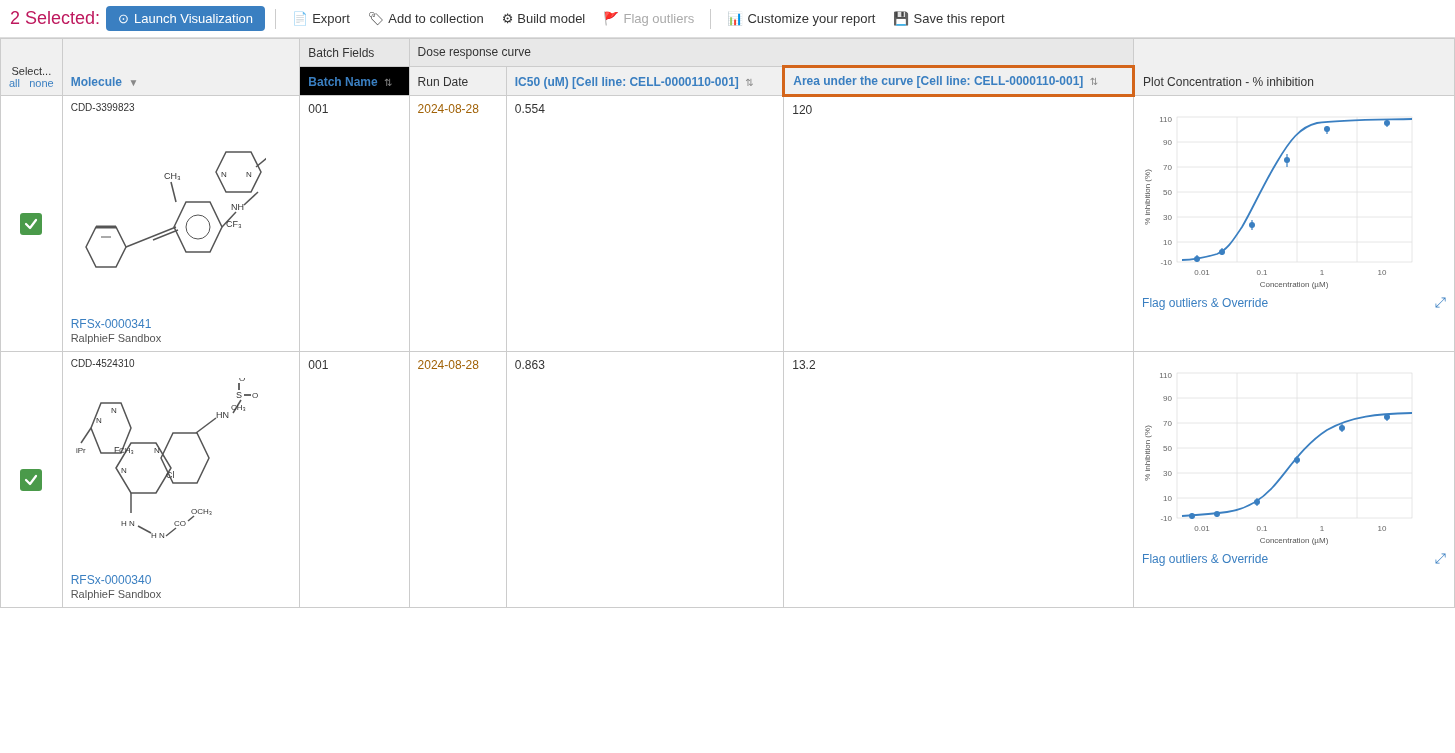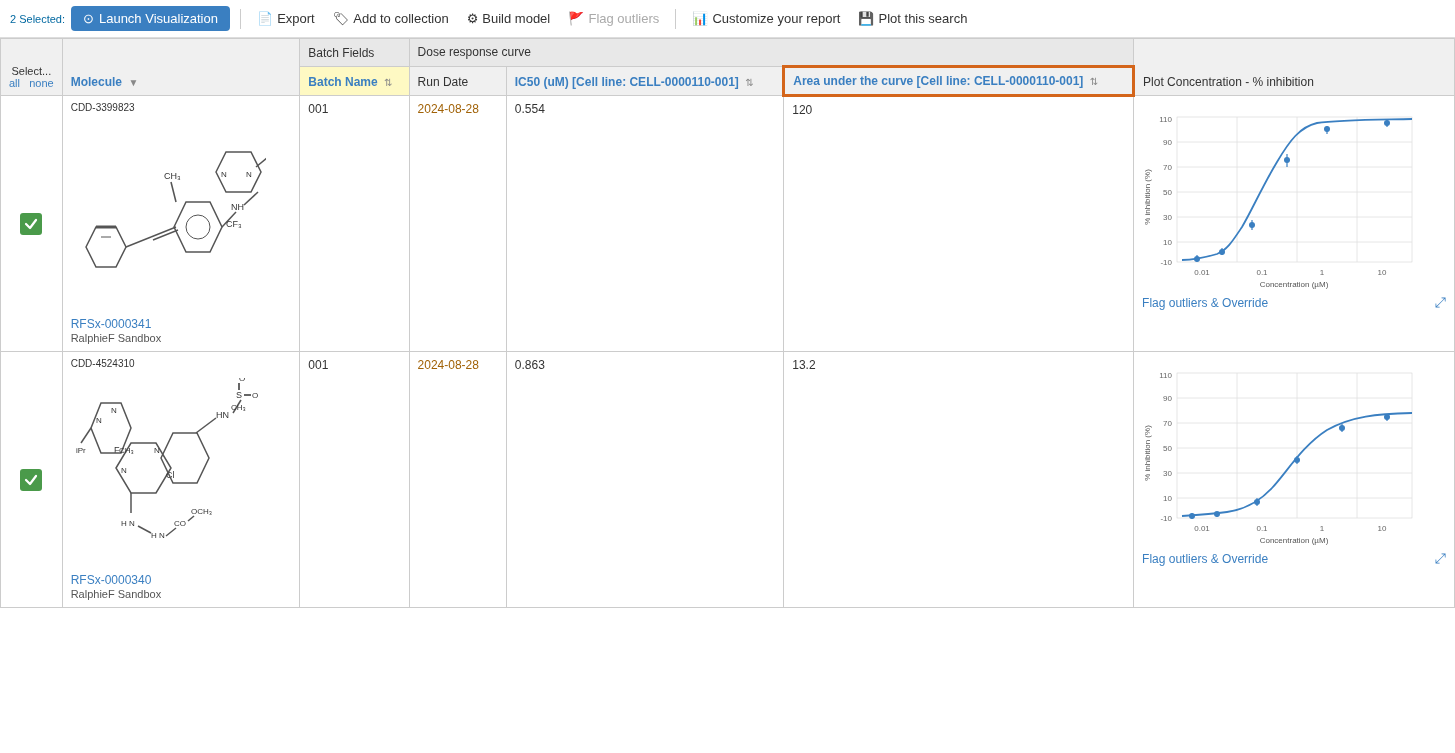--- a/index.html
+++ b/index.html
@@ -9,22 +9,22 @@
     .toolbar {
       display: flex;
       align-items: center;
       padding: 6px 10px;
       background: #fff;
       border-bottom: 1px solid #ddd;
       gap: 6px;
       flex-wrap: wrap;
     }
     .toolbar-selected {
-      font-size: 11px;
-      color: #0369a1;
+      font-size: 18px;
+      color: #be185d;
       white-space: nowrap;
     }
     .btn-launch {
       background: #3a7fc1;
       color: #fff;
       border: none;
       border-radius: 4px;
       padding: 5px 12px;
       font-size: 13px;
       cursor: pointer;
@@ -208,21 +208,21 @@
     <span>🚩</span>
     <span>Flag outliers</span>
   </button>
   <div class="toolbar-sep"></div>
   <button class="toolbar-action">
     <span>📊</span>
     <span>Customize your report</span>
   </button>
   <button class="toolbar-action">
     <span>💾</span>
-    <span>Plot this search</span>
+    <span>Save this report</span>
   </button>
 </div>
 
 <div class="table-wrap">
   <table>
     <thead>
 
       <tr>
         <th class="col-select" style="border:1px solid #ccc; background:#f0f0f0;" rowspan="2">
           <div class="select-links">
@@ -241,21 +241,21 @@
         </th>
         <th class="header-group" colspan="3" style="border:1px solid #ccc; border-bottom:none; background:#e8e8e8;">
           <span>Dose response curve</span>
         </th>
         <th style="border:1px solid #ccc; background:#f0f0f0;" rowspan="2">
           <span>Plot Concentration - % inhibition</span>
         </th>
       </tr>
 
       <tr>
-        <th class="col-batch" style="border:1px solid #ccc; background:#fef9c3;">
+        <th class="col-batch" style="border:1px solid #ccc; background:#000000;">
           <span class="col-header-blue">Batch Name</span>
           <span class="col-header-sort">⇅</span>
         </th>
         <th class="col-rundate" style="border:1px solid #ccc; background:#f0f0f0;">
           <span>Run Date</span>
         </th>
         <th class="col-ic50" style="border:1px solid #ccc; background:#f0f0f0;">
           <span class="col-header-blue">IC50 (uM) [Cell line: CELL-0000110-001]</span>
           <span class="col-header-sort">⇅</span>
         </th>

